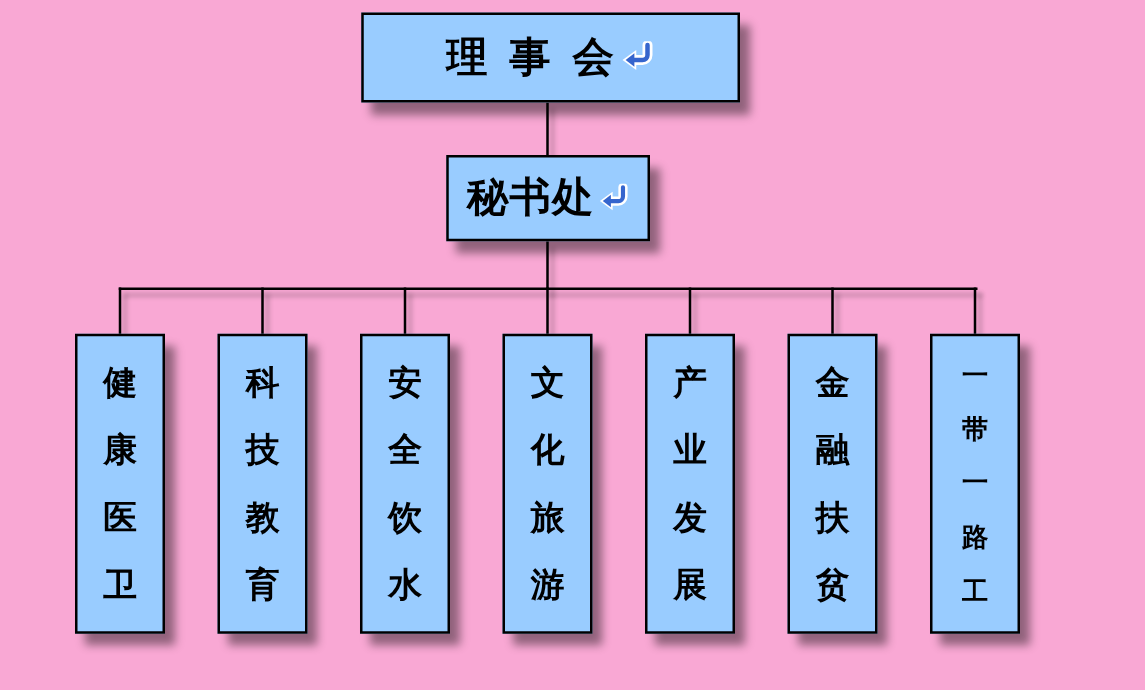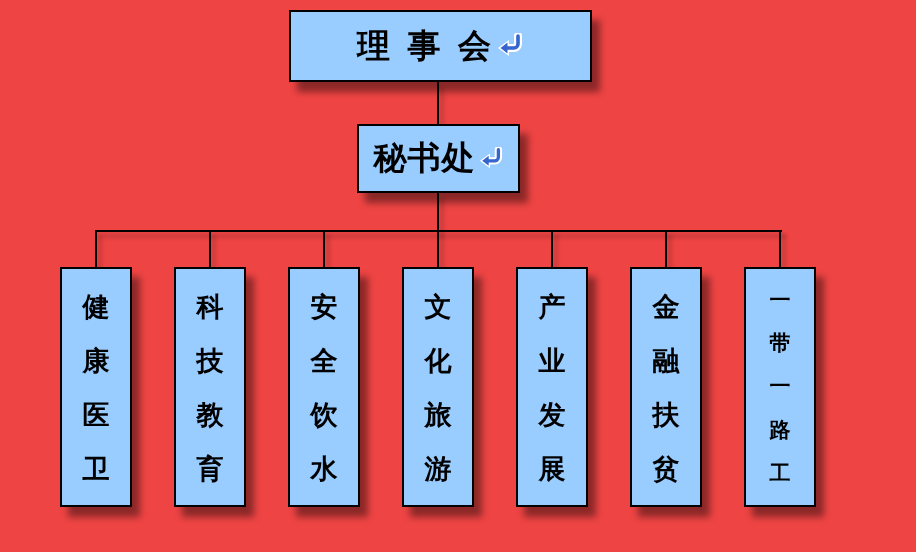--- a/index.html
+++ b/index.html
@@ -3,21 +3,21 @@
 <meta charset="utf-8">
 <style>
   html,body { margin:0; padding:0; }
   body {
     font-family: "DejaVu Sans", sans-serif;
     background:#ffffff;
   }
   .canvas {
     position:relative;
     width:916px; height:552px;
-    background:#ef4444;
+    background:#f9a8d4;
     overflow:hidden;
   }
   .node {
     position:absolute;
     box-sizing:border-box;
     background:#99ccff;
     border:2px solid #000000;
     box-shadow: 8px 10px 7px rgba(0,0,0,0.42);
     display:flex;
     align-items:center;

